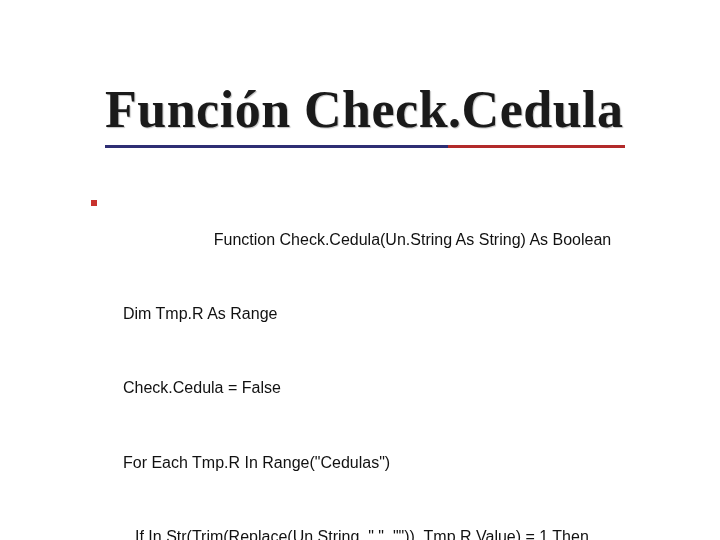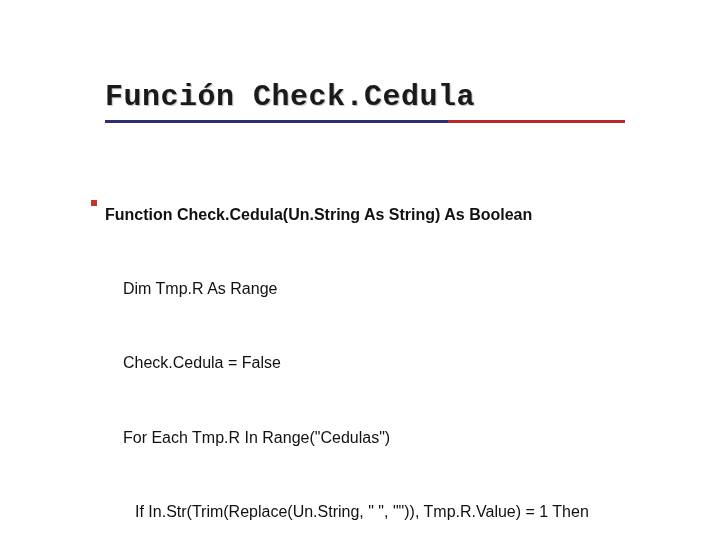--- a/index.html
+++ b/index.html
@@ -12,22 +12,22 @@
     overflow: hidden;
   }
   .slide {
     position: relative;
     width: 720px;
     height: 540px;
     box-sizing: border-box;
     padding: 80px 0 0 105px;
   }
   .title {
-    font-family: Liberation Mono, monospace;
-    font-size: 30px;
+    font-family: Liberation Serif, serif;
+    font-size: 52px;
     color: #1a1a1a;
     letter-spacing: 0.5px;
     margin: 0 0 6px 0;
     text-shadow: 1px 1px 1px rgba(0,0,0,0.25);
   }
   .title-rule {
     height: 3px;
     width: 520px;
     background: linear-gradient(to right,
       #2e2e74 0%,
@@ -44,21 +44,21 @@
     white-space: pre;
   }
   .accent {
     position: absolute;
     left: 91px;
     top: 200px;
     width: 6px;
     height: 6px;
     background: #c8322e;
   }
-  .b { font-weight: bold; }
+  .b { font-weight: normal; text-align: center; }
   .pad1 { padding-left: 18px; }
   .pad2 { padding-left: 30px; }
 </style>
 </head>
 <body>
 
 <div class="slide">
 
   <h1 class="title">Función Check.Cedula</h1>
   <div class="title-rule"></div>

